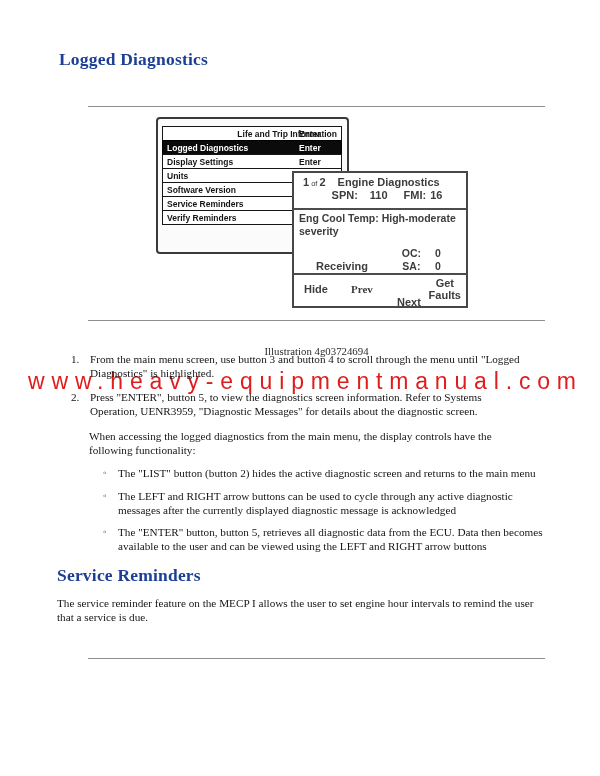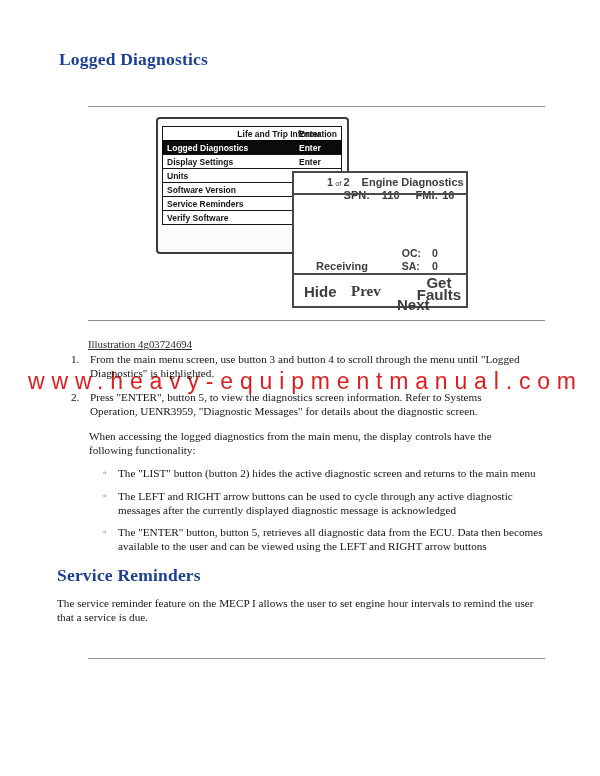--- a/index.html
+++ b/index.html
@@ -9,22 +9,22 @@
   }
   
   .sec-title{
     position:absolute;left:59px;font-size:17.5px;font-weight:bold;color:#1c3f94;
     font-family:"Liberation Serif",serif;letter-spacing:0.2px;
   }
   
   .rule{position:absolute;left:88px;width:457px;height:0;border-top:1.4px solid #8e8e8e;}
   
   .caption-row{
-    position:absolute;left:88px;top:338px;width:457px;display:flex;justify-content:flex-start;
-    font-size:10.8px;color:#2b2b2b;text-decoration:underline;
+    position:absolute;left:88px;top:345px;width:457px;display:flex;justify-content:center;
+    font-size:10.8px;color:#2b2b2b;
   }
   
   .step{position:absolute;left:71px;width:462px;font-size:11.2px;line-height:14.3px;}
   .step .num{position:absolute;left:0;top:0;}
   .step .stext{display:block;margin-left:19px;width:441px;}
   
   .para{position:absolute;font-size:11.2px;line-height:14.3px;}
   
   .bullet{position:absolute;left:103px;width:452px;font-size:11.2px;line-height:14.3px;}
   .bullet .marker{position:absolute;left:0;top:0;font-size:10px;color:#333;}
@@ -42,36 +42,36 @@
   }
   .menu-row:first-child{margin-top:0;justify-content:flex-end;}
   .menu-row.selected{background:#0b0b0b;color:#ffffff;border-color:#000;}
   .menu-row .action{position:absolute;left:136px;top:50%;transform:translateY(-50%);}
   
   .diag{
     position:absolute;left:292px;top:171px;width:176px;height:137px;z-index:3;
     box-sizing:border-box;border:2px solid #474747;background:#ffffff;
     font-family:"Liberation Sans",sans-serif;color:#3c3c3c;display:flex;flex-direction:column;
   }
-  .p-header{height:20px;position:relative;margin-left:24px;}
+  .p-header{height:35px;position:relative;}
   .p-line1{padding:3px 0 0 9px;font-size:11px;font-weight:bold;}
   .p-line1 .of{font-size:7.5px;font-weight:normal;margin:0 2px;}
   .p-line1 .dtitle{margin-left:9px;}
   .p-line2{text-align:center;padding-left:14px;margin-top:1px;font-size:11px;font-weight:bold;}
   .p-line2 .v{margin-left:12px;}
   .p-line2 .fl{margin-left:16px;}
   .p-line2 .fv{margin-left:4px;}
   .p-body{border-top:2px solid #4c4c4c;flex:1;position:relative;}
   .p-msg{padding:2px 10px 0 5px;font-size:10.5px;font-weight:bold;line-height:13px;}
   .p-ocsa{
     position:absolute;right:22px;bottom:1px;display:grid;grid-template-columns:auto 12px;
-    column-gap:11px;font-size:10.5px;font-weight:bold;text-align:left;line-height:12.5px;
+    column-gap:11px;font-size:10.5px;font-weight:bold;text-align:center;line-height:12.5px;
   }
   .p-receiving{position:absolute;left:22px;bottom:1px;font-size:11px;font-weight:bold;}
-  .p-buttons{border-top:2px solid #4c4c4c;height:31px;position:relative;font-size:15px;font-weight:bold;}
+  .p-buttons{border-top:2px solid #4c4c4c;height:31px;position:relative;font-size:11px;font-weight:bold;}
   .p-buttons .hide{position:absolute;left:10px;top:8px;}
   .p-buttons .prev{position:absolute;left:57px;top:8px;font-family:Liberation Serif, serif;}
   .p-buttons .next{position:absolute;left:103px;top:21px;}
   .p-buttons .getfaults{position:absolute;right:5px;top:2px;text-align:center;line-height:12px;}
   .p-buttons .getfaults span{display:block;}
   
   .watermark{position:absolute;left:26px;top:369px;z-index:6;mix-blend-mode:multiply;opacity:0.95;}
 </style>
 </head>
 <body>
@@ -100,35 +100,36 @@
     <div class="menu-row">
       <span>Units</span>
     </div>
     <div class="menu-row">
       <span>Software Version</span>
     </div>
     <div class="menu-row">
       <span>Service Reminders</span>
     </div>
     <div class="menu-row">
-      <span>Verify Software</span>
+      <span>Verify Reminders</span>
     </div>
   </div>
 
   <div class="diag">
     <div class="p-header">
       <div class="p-line1">
         <span>1</span><span class="of">of</span><span>2</span>
         <span class="dtitle">Engine Diagnostics</span>
       </div>
       <div class="p-line2">
         <span>SPN:</span><span class="v">110</span><span class="fl">FMI:</span><span class="fv">16</span>
       </div>
     </div>
     <div class="p-body">
+      <div class="p-msg">Eng Cool Temp: High-moderate severity</div>
       <div class="p-ocsa">
         <span>OC:</span>
         <span>0</span>
         <span>SA:</span>
         <span>0</span>
       </div>
       <div class="p-receiving">Receiving</div>
     </div>
     <div class="p-buttons">
       <span class="hide">Hide</span>

